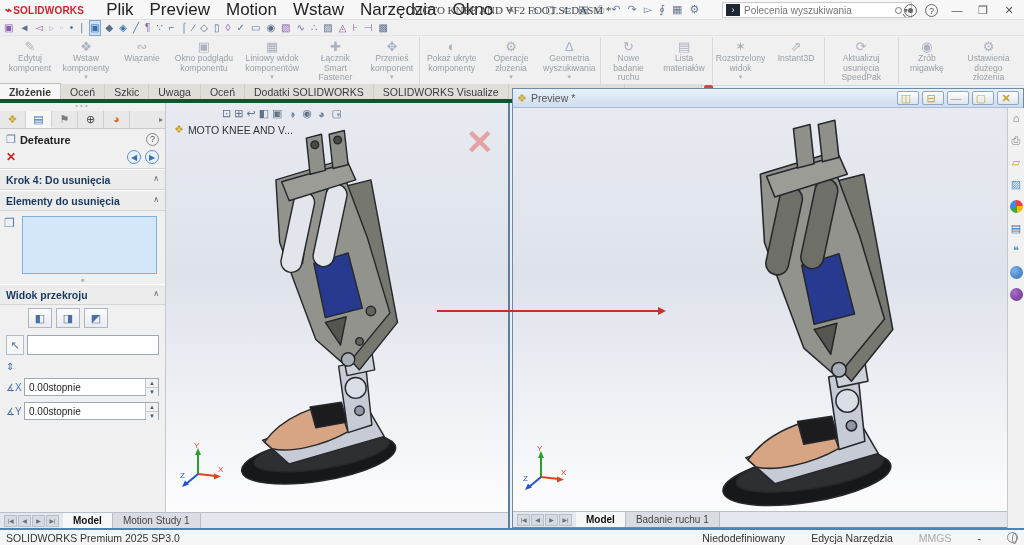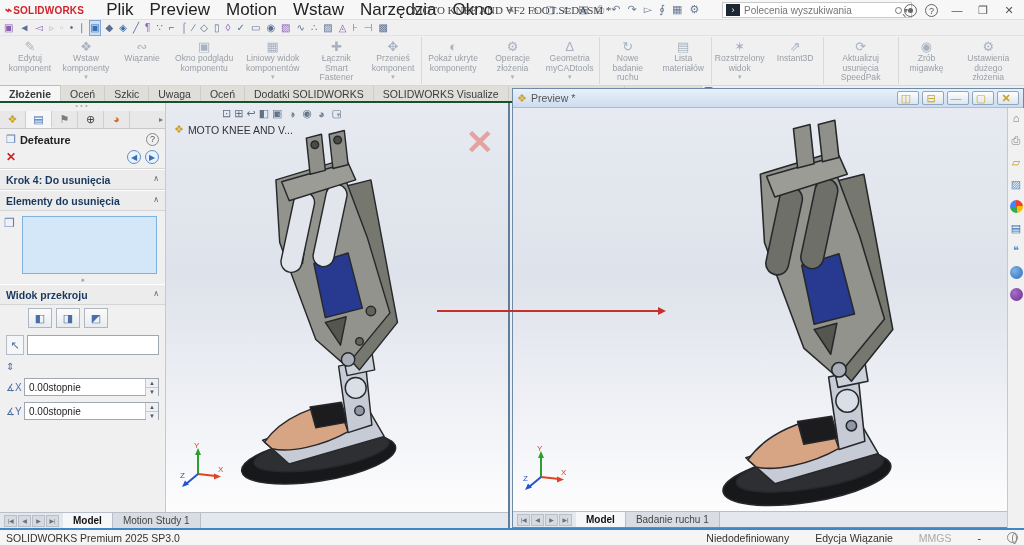--- a/index.html
+++ b/index.html
@@ -34,21 +34,21 @@
   .ribbon1 .g { font-size:10px; line-height:14px; }
   .ribbon1 .tool.active { background:#cfe0f2; outline:1px solid #7da7d8; }
   .ribbon2 { position:absolute; left:0; top:36px; width:1024px; height:50px; background:#f0f0f0; border-bottom:1px solid #d8d8d8; display:flex; align-items:stretch; padding:1px 2px; }
   .rbtn { min-width:56px; max-width:78px; display:flex; flex-direction:column; align-items:center; justify-content:flex-start; padding:2px 3px 0; text-align:center; color:#9aa0a8; cursor:default; }
   .rbtn .ric { font-size:13px; color:#a8b2c2; height:15px; }
   .rbtn .rlabel { font-size:8.6px; line-height:9.6px; }
   .rbtn .rcaret { font-size:7px; color:#b0b0b0; height:8px; }
   .rbtn.group-end { border-right:1px solid #d9d9d9; }
 
   
-  .cmdtabs { position:absolute; left:0; top:86px; width:512px; height:17px; background:#a21caf; display:flex; align-items:flex-end; border-bottom:2px solid #14532d; }
+  .cmdtabs { position:absolute; left:0; top:86px; width:512px; height:17px; background:#a21caf; display:flex; align-items:flex-end; border-bottom:4px solid #14532d; }
   .ctab { padding:2px 9px 1px; font-size:10.5px; color:#3b3b3b; border-right:1px solid #cfcdc8; background:#e0ded8; cursor:default; white-space:nowrap; }
   .ctab.active { background:#f6f6f6; font-weight:bold; border-top:1px solid #bfbdb8; }
   .tab-close { margin-left:2px; width:15px; height:14px; background:#cf4a3c; color:#fff; font-size:10px; line-height:14px; text-align:center; border-radius:2px; cursor:default; }
 
   
   .left-window { position:absolute; left:0; top:103px; width:510px; bottom:17px; border-right:2px solid #5c7d9b; }
   .panel { position:absolute; left:0; top:0; width:166px; bottom:16px; background:#f0f0f0; border-right:1px solid #c8c8c8; overflow:hidden; }
   .panel-grip { height:8px; text-align:center; color:#b5b5b5; font-size:8px; line-height:6px; letter-spacing:2px; }
   .ptabs { display:flex; border-bottom:1px solid #c8c8c8; background:#e8e8e8; height:18px; }
   .ptab { width:26px; text-align:center; font-size:11px; line-height:17px; border-right:1px solid #cfcfcf; cursor:default; }
@@ -255,21 +255,21 @@
       <span class="rlabel">Pokaż ukryte komponenty</span>
       <span class="rcaret"></span>
     </div>
     <div class="rbtn">
       <span class="ric g">⚙</span>
       <span class="rlabel">Operacje złożenia</span>
       <span class="rcaret">▾</span>
     </div>
     <div class="rbtn group-end">
       <span class="ric g">∆</span>
-      <span class="rlabel">Geometria myCADtools</span>
+      <span class="rlabel">Geometria wyszukiwania</span>
       <span class="rcaret">▾</span>
     </div>
     <div class="rbtn">
       <span class="ric g">↻</span>
       <span class="rlabel">Nowe badanie ruchu</span>
       <span class="rcaret"></span>
     </div>
     <div class="rbtn group-end">
       <span class="ric g">▤</span>
       <span class="rlabel">Lista materiałów</span>
@@ -557,18 +557,18 @@
     <span class="g circle-globe"></span>
     <span class="g circle-purple"></span>
   </div>
 
 <div class="red-arrow"></div>
 
 <div class="statusbar">
   <span>SOLIDWORKS Premium 2025 SP3.0</span>
   <div class="sb-right">
     <span>Niedodefiniowany</span>
-    <span>Edycja Wiązanie</span>
+    <span>Edycja Narzędzia</span>
     <span class="sb-units">MMGS</span>
     <span>-</span>
     <span class="sb-globe"></span>
   </div>
 </div>
 
 </body></html>

